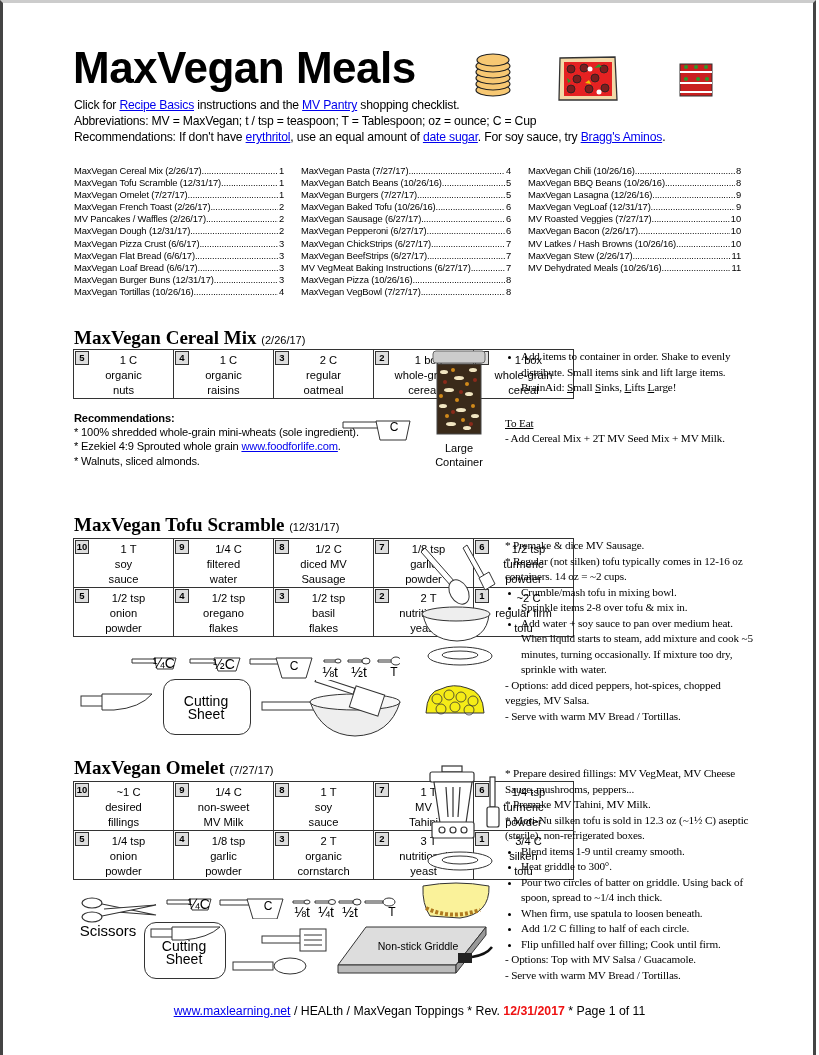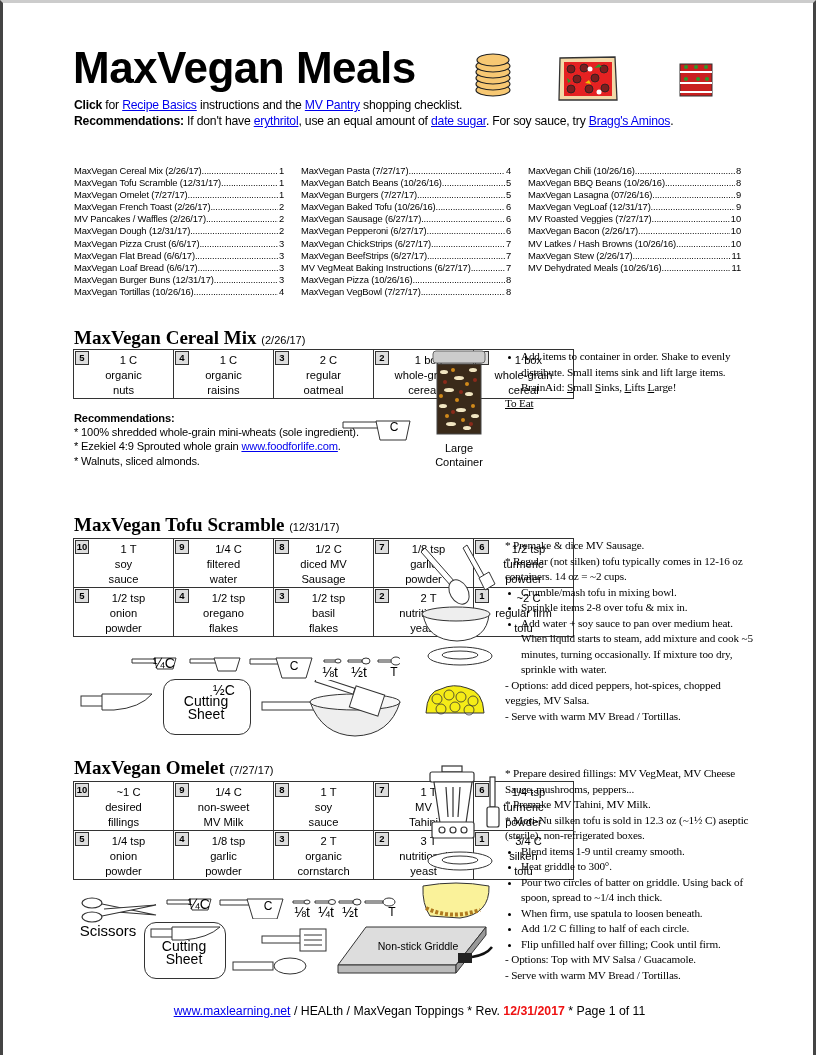--- a/index.html
+++ b/index.html
@@ -3,21 +3,21 @@
 <meta charset="utf-8">
 <style>
   html, body { margin:0; padding:0; background:#fff; }
   body { width:819px; height:1055px; position:relative; overflow:hidden;
          font-family:"Liberation Sans", sans-serif; color:#000; }
   .frame { position:absolute; left:0; top:0; width:816px; height:1055px;
            border-left:3px solid #444; border-top:3px solid #ccc; border-right:3px solid #444; box-sizing:border-box; }
   a, .lnk { color:#0000ee; text-decoration:underline; cursor:pointer; }
   .title { position:absolute; left:73px; top:46px; font-size:44px; font-weight:bold; letter-spacing:-0.5px; line-height:1; }
   .intro { position:absolute; left:74px; top:97px; font-size:12.2px; line-height:16px; letter-spacing:-0.2px; }
-  .intro b { font-weight:bold; }
+  .intro b { font-weight:normal; }
   .toc { position:absolute; top:165px; font-size:9.4px; line-height:12.1px; letter-spacing:-0.15px; }
   .toc .row { display:flex; white-space:nowrap; overflow:hidden; }
   .toc .t { flex:none; }
   .toc .dots { flex:1; overflow:hidden; }
   .toc .dots::after { content:"......................................................................................................"; }
   .toc .p { flex:none; text-align:right; padding-left:1px; }
   .sec-title { position:absolute; left:74px; font-family:"Liberation Serif", serif; font-weight:bold; font-size:19px; line-height:1; white-space:nowrap; }
   .sec-title .date { font-family:"Liberation Sans", sans-serif; font-weight:normal; font-size:11px;text-align:center; }
   table.ing { position:absolute; left:73px; border-collapse:collapse; }
   table.ing td { border:1.5px solid #333; width:99px; height:46px; padding:0; position:relative;
@@ -86,20 +86,23 @@
       <circle cx="20" cy="17" r="2"></circle>
       <circle cx="29" cy="17" r="2"></circle>
     </g>
 </svg>
 
 <div class="intro">
   <div>
     <b>Click</b><span> for </span><a>Recipe Basics</a><span> instructions and the </span><a>MV Pantry</a><span> shopping checklist.</span>
   </div>
   <div>
+    <b>Abbreviations</b><span>: MV = MaxVegan; t / tsp = teaspoon; T = Tablespoon; oz = ounce; C = Cup</span>
+  </div>
+  <div>
     <b>Recommendations:</b><span> If don't have </span><a>erythritol</a><span>, use an equal amount of </span><a>date sugar</a><span>. For soy sauce, try </span><a>Bragg's Aminos</a><span>.</span>
   </div>
 </div>
 
 <div class="toc" id="toc0" style="left:74px;width:210px">
     <div class="row">
       <span class="t">MaxVegan Cereal Mix (2/26/17)</span>
       <span class="dots"></span>
       <span class="p">1</span>
     </div>
@@ -216,21 +219,21 @@
       <span class="t">MaxVegan Chili (10/26/16)</span>
       <span class="dots"></span>
       <span class="p">8</span>
     </div>
     <div class="row">
       <span class="t">MaxVegan BBQ Beans (10/26/16)</span>
       <span class="dots"></span>
       <span class="p">8</span>
     </div>
     <div class="row">
-      <span class="t">MaxVegan Lasagna (07/26/16)</span>
+      <span class="t">MaxVegan Lasagna (12/26/16)</span>
       <span class="dots"></span>
       <span class="p">9</span>
     </div>
     <div class="row">
       <span class="t">MaxVegan VegLoaf (12/31/17)</span>
       <span class="dots"></span>
       <span class="p">9</span>
     </div>
     <div class="row">
       <span class="t">MV Roasted Veggies (7/27/17)</span>
@@ -347,21 +350,22 @@
 </svg>
 <div class="small" style="left:424px;top:441px;width:70px;font-size:11px;line-height:14px">
   <div>Large</div>
   <div>Container</div>
 </div>
 
 <div class="notes" style="left:505px;top:349px;width:250px">
   <ul>
       <li><span>Add items to container in order. Shake to evenly distribute. Small items sink and lift large items. BrainAid: </span><span id="brainaid"><span style="text-decoration: underline;">S</span><span>mall </span><span style="text-decoration: underline;">S</span><span>inks, </span><span style="text-decoration: underline;">L</span><span>ifts </span><span style="text-decoration: underline;">L</span><span>arge!</span></span></li>
     </ul>
-  <div style="margin-top:0" class="u">To Eat</div>
+  <div style="margin-top:20px" class="u">To Eat</div>
+  <div>- Add Cereal Mix + 2T MV Seed Mix + MV Milk.</div>
 </div>
 
 <div class="sec-title" style="top:515px">
   <span>MaxVegan Tofu Scramble</span>
   <span class="date">(12/31/17)</span>
 </div>
 <table class="ing" style="top:538px">
   <tbody>
       <tr id="scramble-row1">
         <td>
@@ -440,21 +444,21 @@
       <path d="M146 4 H182 L176 24 H152 Z"></path>
     <path d="M194 6 H206 V8 H194 Z"></path>
       <ellipse cx="208" cy="7" rx="3" ry="2"></ellipse>
     <path d="M218 6 H232 V8 H218 Z"></path>
       <ellipse cx="236" cy="7" rx="4" ry="3"></ellipse>
     <path d="M248 6 H262 V8 H248 Z"></path>
       <ellipse cx="266" cy="7" rx="5" ry="4"></ellipse>
   </g>
 </svg>
 <div class="small" style="left:152px;top:657px;width:24px">¼C</div>
-<div class="small" style="left:212px;top:684px;width:24px">½C</div>
+<div class="small" style="left:212px;top:658px;width:24px">½C</div>
 <div class="small" style="left:282px;top:660px;width:24px;font-size:12px">C</div>
 <div class="small" style="left:318px;top:666px;width:24px">⅛t</div>
 <div class="small" style="left:347px;top:666px;width:24px">½t</div>
 <div class="small" style="left:382px;top:666px;width:24px;font-size:12px">T</div>
 
 <svg class="svgabs" style="left:80px;top:692px" width="74" height="22">
   <rect x="1" y="4" width="22" height="10" fill="#fff" stroke="#333"></rect>
   <path d="M22 2 H72 Q60 16 34 18 H22 Z" fill="#fff" stroke="#333"></path>
 </svg>
 <div style="position:absolute;left:163px;top:679px;width:86px;height:54px;border:1.3px solid #333;border-radius:12px"></div>

